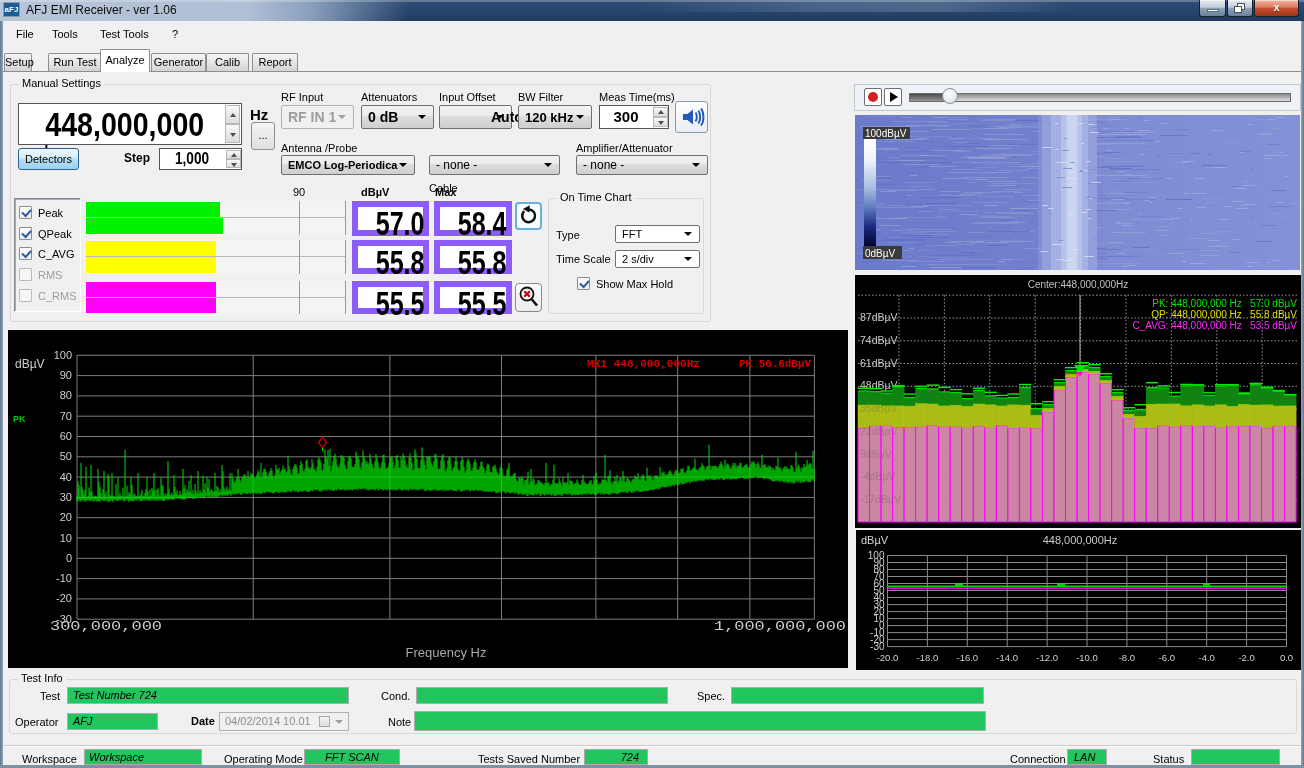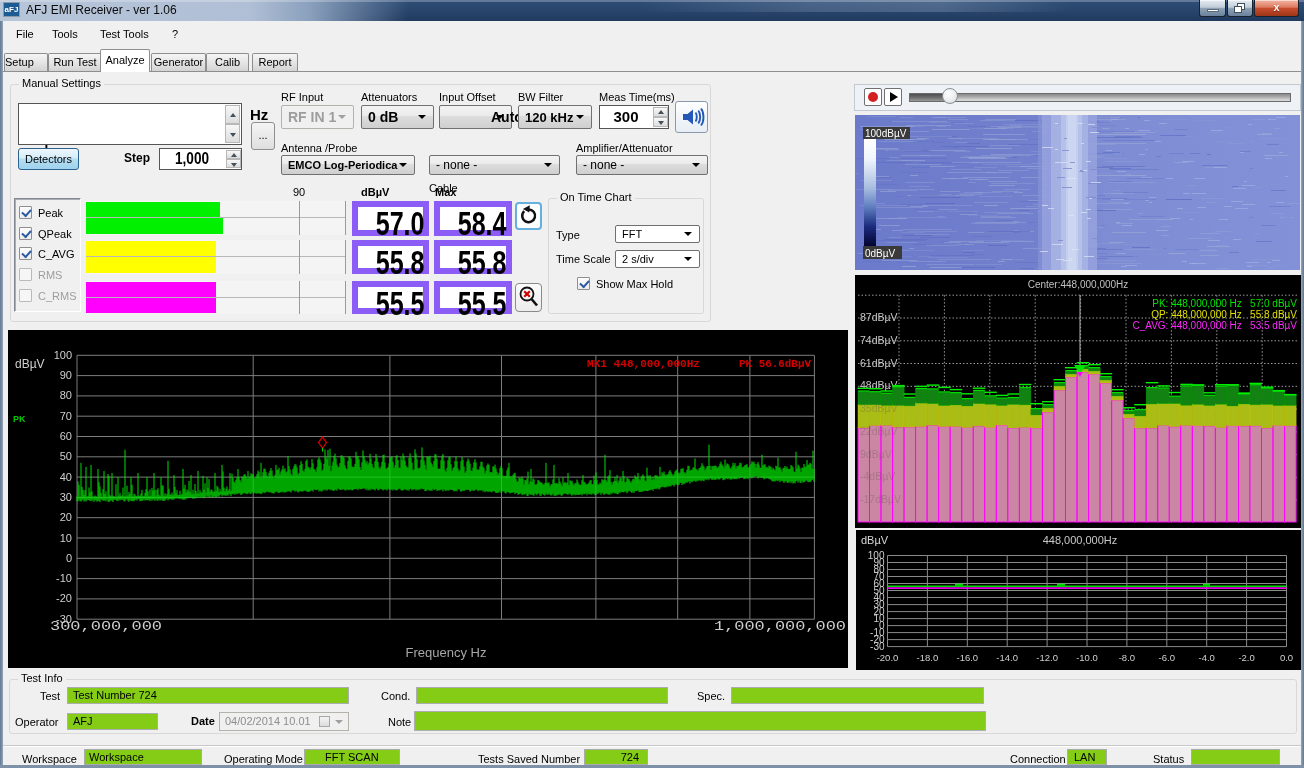--- a/index.html
+++ b/index.html
@@ -7,21 +7,21 @@
 .abs { position:absolute; }
 .lbl { position:absolute; white-space:nowrap; }
 .combo { position:absolute; border:1px solid #707070; border-radius:2px;
   background:linear-gradient(#f3f3f3,#ebebeb 45%,#dddddd 46%,#cfcfcf); }
 .combo .ct { position:absolute; left:6px; top:50%; transform:translateY(-50%); white-space:nowrap; }
 .combo .ar { position:absolute; right:7px; top:50%; margin-top:-2px; width:0; height:0;
   border-left:4px solid transparent; border-right:4px solid transparent; border-top:4px solid #000; }
 .combo.dis { border-color:#b5b2ad; background:#f0f0f0; }
 .combo.dis .ct { color:#9d9d9d; }
 .combo.dis .ar { border-top-color:#a0a0a0; }
-.tbox { position:absolute; background:#84cc16; border:1px solid #abadb3; }
+.tbox { position:absolute; background:#22c55e; border:1px solid #abadb3;font-style:italic; }
 .num { position:absolute; background:#fff; border:1px solid #555; }
 .spin { position:absolute; width:15px; display:flex; flex-direction:column; }
 .spin div { flex:1; background:linear-gradient(#f8f8f8,#dcdcdc); border:1px solid #b8b8b8; position:relative; }
 .spin div:after { content:""; position:absolute; left:50%; top:50%; margin-left:-3px; width:0; height:0;
   border-left:3px solid transparent; border-right:3px solid transparent; }
 .spin .up:after { margin-top:-2px; border-bottom:4px solid #44505c; }
 .spin .dn:after { margin-top:-1px; border-top:4px solid #44505c; }
 .vbox { position:absolute; background:#fff; border:6px solid #8b5cf6; text-align:center; font-weight:bold; }
 .vbox span { display:inline-block; font-size:33px; transform:scaleX(0.76); line-height:1; margin-left:10px; }
 .cb { position:absolute; width:13px; height:13px; background:linear-gradient(#fdfdfd,#ececec); border:1px solid #8e8e8e; border-radius:1px; }
@@ -53,33 +53,34 @@
 <div class="abs" style="left:0;top:21px;width:3px;height:747px;background:linear-gradient(to right,#62778f,#93a5b9);"></div>
 <div class="abs" style="left:1301px;top:21px;width:3px;height:747px;background:linear-gradient(to left,#62778f,#93a5b9);"></div>
 <div class="abs" style="left:0;top:765px;width:1304px;height:3px;background:#7e91a7;"></div>
 
 <div class="lbl" style="left:16px;top:28px;">File</div>
 <div class="lbl" style="left:52px;top:28px;">Tools</div>
 <div class="lbl" style="left:100px;top:28px;">Test Tools</div>
 <div class="lbl" style="left:172px;top:28px;">?</div>
 
 <div class="abs" style="left:3px;top:71px;width:1298px;height:1px;background:#8e8e8e;"></div>
-<div class="abs" style="left:4px;top:53px;width:44px;height:18px;border:1px solid #8e8e8e;border-bottom:none;border-radius:2px 2px 0 0;background:linear-gradient(#f5f5f5,#e2e2e2 60%,#d3d3d3);line-height:17px;">Setup</div>
+<div class="abs" style="left:4px;top:53px;width:28px;height:18px;border:1px solid #8e8e8e;border-bottom:none;border-radius:2px 2px 0 0;background:linear-gradient(#f5f5f5,#e2e2e2 60%,#d3d3d3);text-align:center;line-height:17px;">Setup</div>
 <div class="abs" style="left:48px;top:53px;width:54px;height:18px;border:1px solid #8e8e8e;border-bottom:none;border-radius:2px 2px 0 0;background:linear-gradient(#f5f5f5,#e2e2e2 60%,#d3d3d3);text-align:center;line-height:17px;">Run Test</div>
 <div class="abs" style="left:100px;top:49px;width:50px;height:23px;border:1px solid #8e8e8e;border-bottom:none;border-radius:2px 2px 0 0;background:#fff;text-align:center;line-height:20px;z-index:3;">Analyze</div>
 <div class="abs" style="left:151px;top:53px;width:55px;height:18px;border:1px solid #8e8e8e;border-bottom:none;border-radius:2px 2px 0 0;background:linear-gradient(#f5f5f5,#e2e2e2 60%,#d3d3d3);text-align:center;line-height:17px;">Generator</div>
 <div class="abs" style="left:206px;top:53px;width:43px;height:18px;border:1px solid #8e8e8e;border-bottom:none;border-radius:2px 2px 0 0;background:linear-gradient(#f5f5f5,#e2e2e2 60%,#d3d3d3);text-align:center;line-height:17px;">Calib</div>
 <div class="abs" style="left:252px;top:53px;width:46px;height:18px;border:1px solid #8e8e8e;border-bottom:none;border-radius:2px 2px 0 0;background:linear-gradient(#f5f5f5,#e2e2e2 60%,#d3d3d3);text-align:center;line-height:17px;">Report</div>
 
 <div class="gbox" style="left:10px;top:84px;width:701px;height:238px;">
     <span class="gt">Manual Settings</span>
   </div>
 
 <div class="lbl" style="left:18px;top:88px;font-weight:bold;font-size:14px;margin-top:44px;">Freq</div>
 <div class="num" style="left:18px;top:103px;width:224px;height:42px;">
+  <div class="abs" style="left:3px;top:0;width:205px;height:40px;text-align:center;font-weight:bold;font-size:33px;line-height:42px;"><span style="display:inline-block;transform:scaleX(0.866);">448,000,000</span></div>
   <div class="spin" style="left:206px;top:1px;height:38px;">
       <div class="up"></div>
       <div class="dn"></div>
     </div>
 </div>
 <div class="lbl" style="left:250px;top:106px;font-weight:bold;font-size:15px;">Hz</div>
 <div class="abs" style="left:251px;top:122px;width:24px;height:28px;border:1px solid #8e8f8f;border-radius:3px;background:linear-gradient(#f4f4f4,#dfdfdf);text-align:center;line-height:24px;">...</div>
 
 <div class="abs" style="left:18px;top:148px;width:61px;height:22px;border:1px solid #2c628b;border-radius:3px;background:linear-gradient(#eef7fd,#d6edf9 45%,#b6def2 50%,#9ed2ee);text-align:center;line-height:20px;">Detectors</div>
 <div class="lbl" style="left:124px;top:151px;font-weight:bold;font-size:12px;">Step</div>

